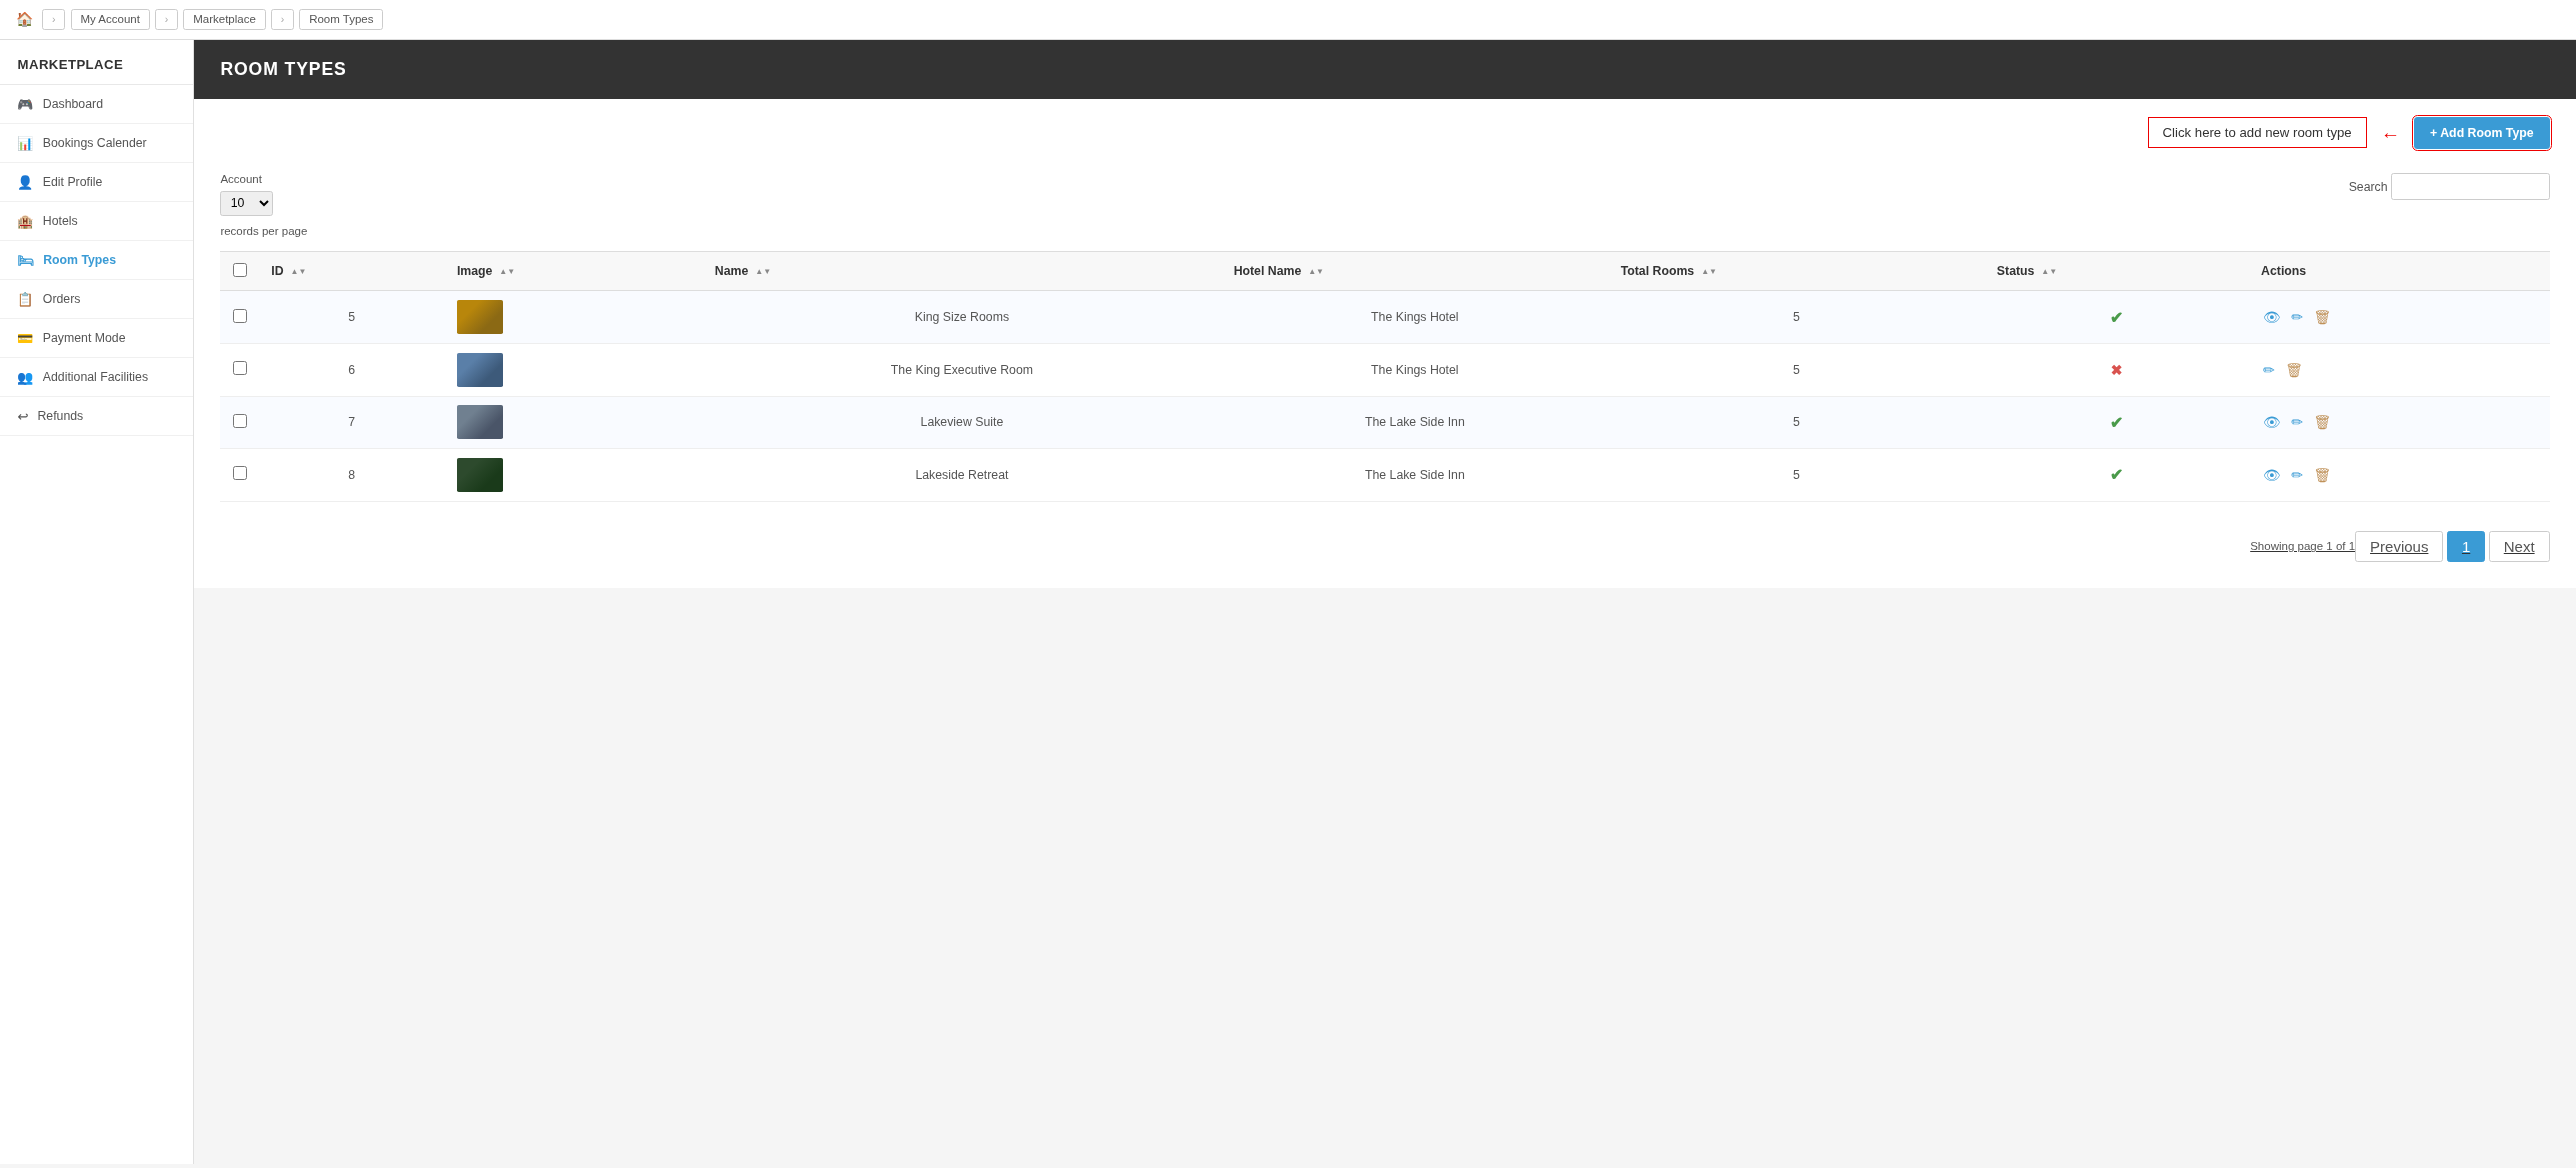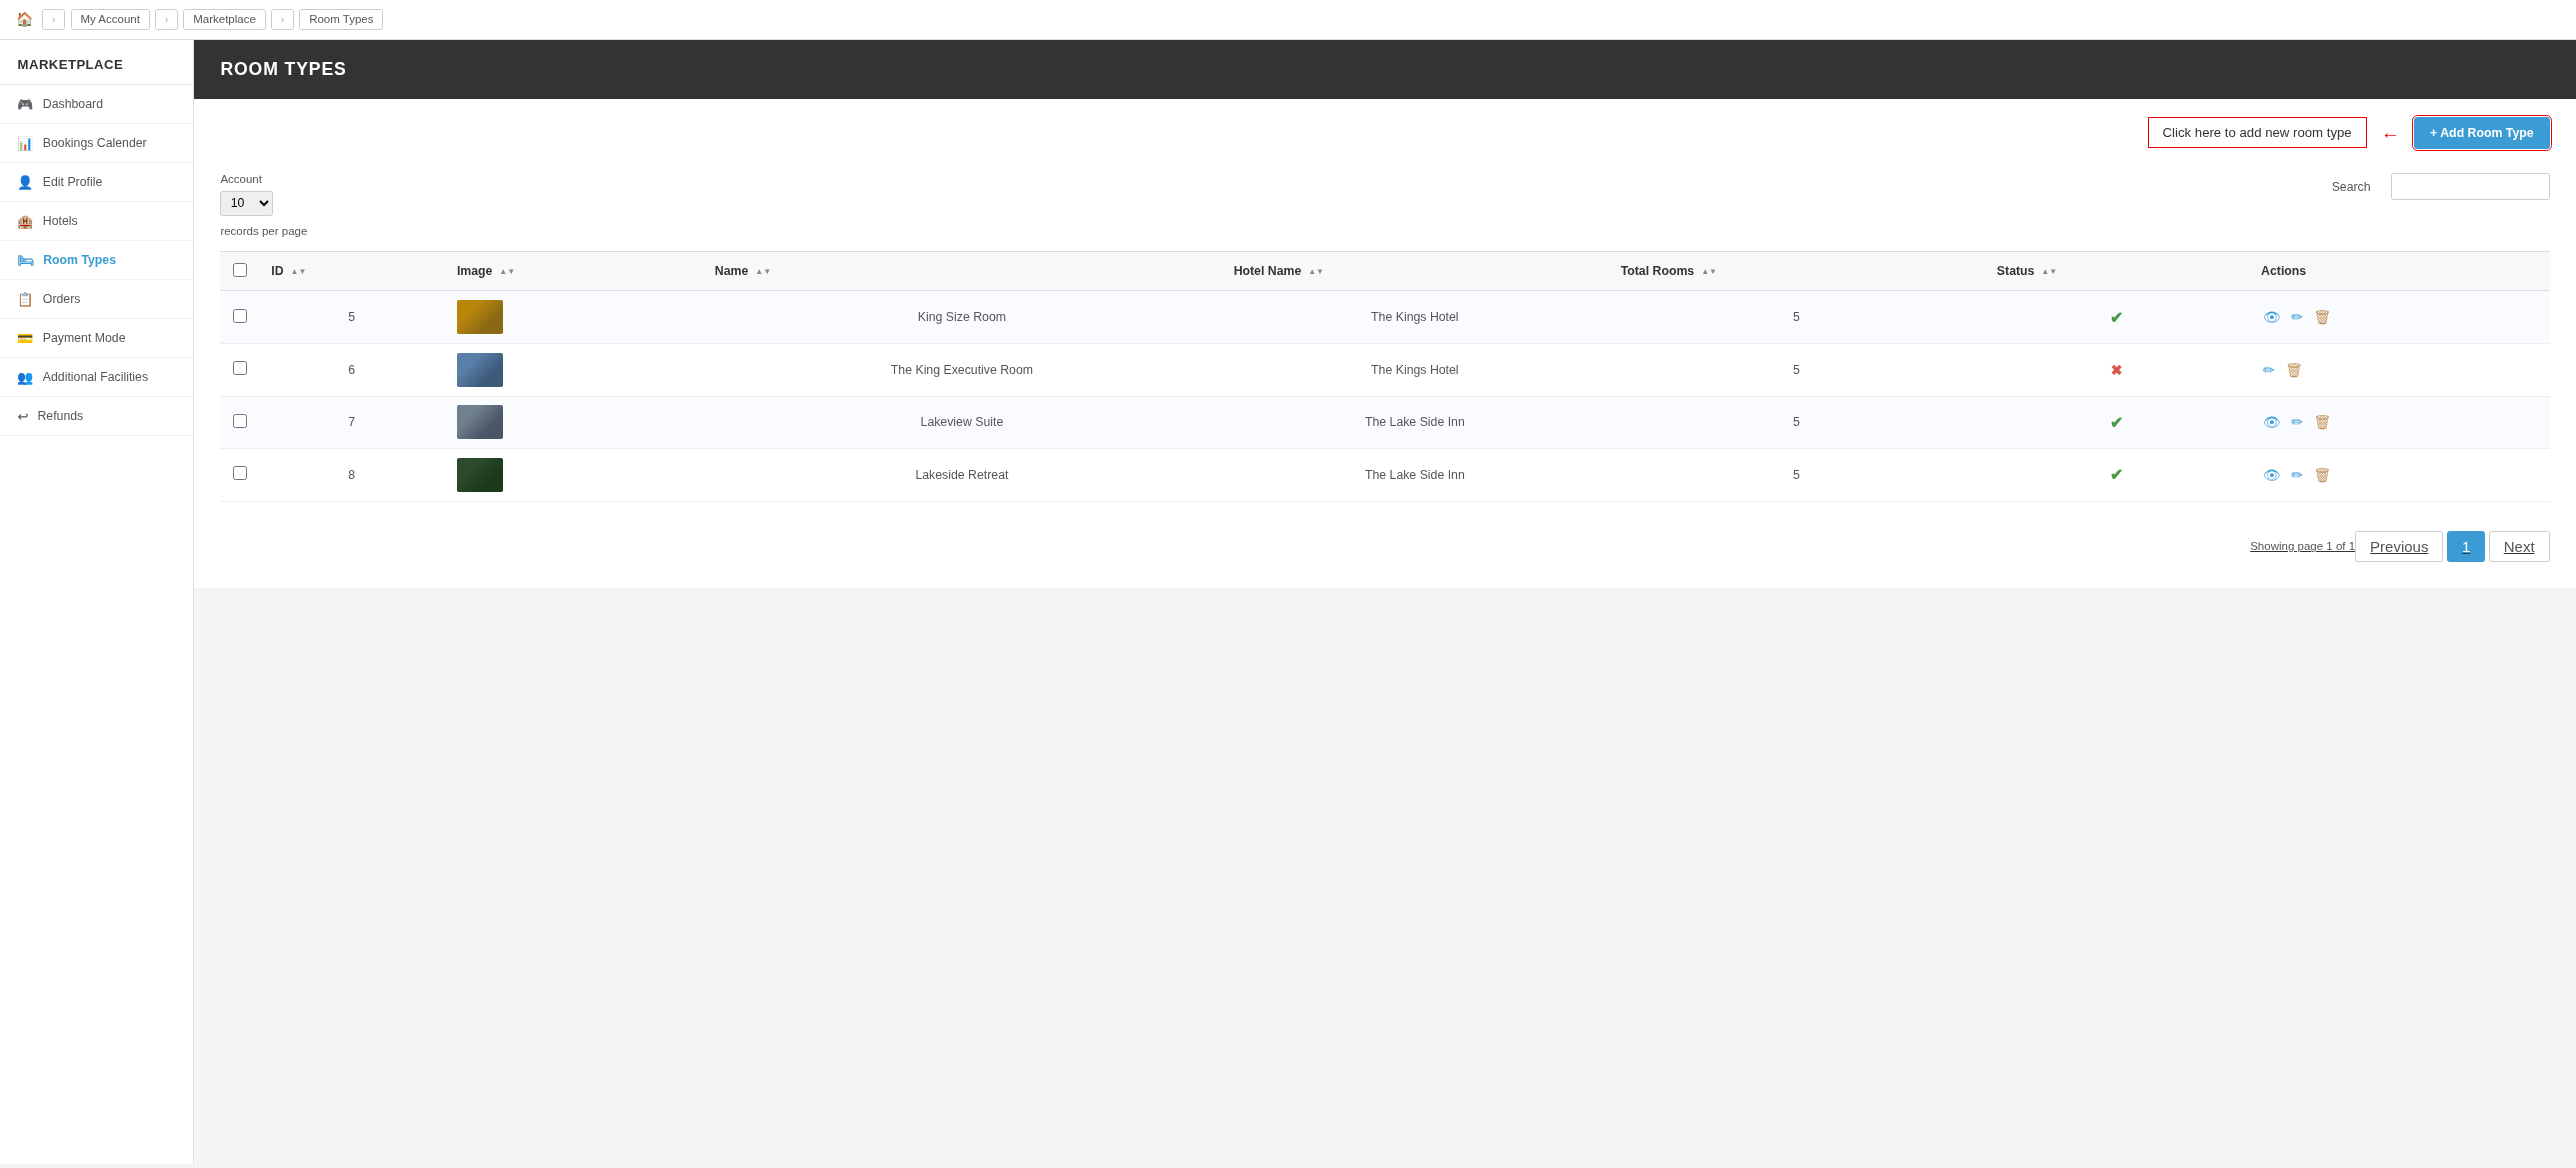--- a/index.html
+++ b/index.html
@@ -161,21 +161,21 @@
       border: 0.9px solid #ccc;
       padding: 3.5px 5.3px;
       border-radius: 2.6px;
       font-size: 12.3px;
       width: 53px;
     }
     .records-label { font-size: 11.5px; color: #555; margin-top: 6px; }
     .search-section {
       display: flex;
       align-items: center;
-      gap: 20px;
+      gap: 3px;
     }
     .search-label { font-size: 12.3px; color: #555; }
     .search-input {
       border: 0.9px solid #ccc;
       padding: 5.3px 8.8px;
       border-radius: 2.6px;
       font-size: 12.3px;
       width: 159px;
     }
 
@@ -450,21 +450,21 @@
           </tr>
         </thead>
         <tbody id="table-body">
 
         <tr>
               <td><input type="checkbox" class="row-checkbox" style=""></td>
               <td style="text-align: center;">5</td>
               <td>
                 <div class="img-thumb room1"></div>
               </td>
-              <td style="text-align: center;">King Size Room</td>
+              <td style="text-align: center;">King Size Rooms</td>
               <td style="text-align: center;">The Kings Hotel</td>
               <td style="text-align: center;">5</td>
               <td style="text-align: center;"><span class="status-check green">✔</span></td>
               <td>
                 <div class="action-btns">
                   <button class="action-btn view" title="View">👁</button>
                   <button class="action-btn edit" title="Edit">✏</button>
                   <button class="action-btn delete" title="Delete">🗑</button>
                 </div>
               </td>

